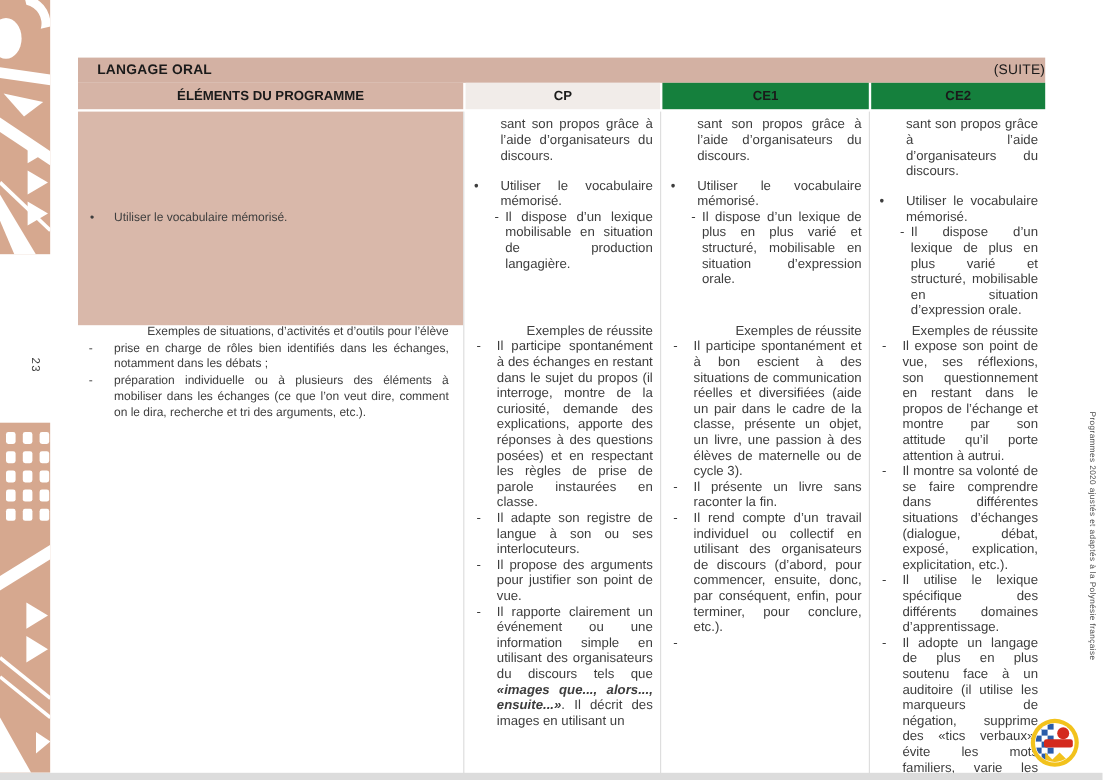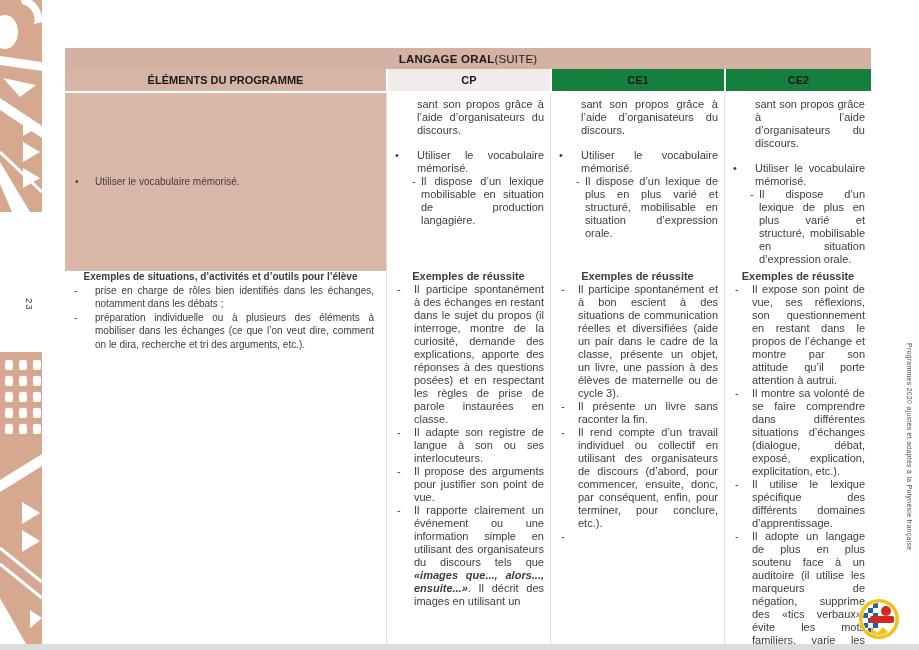--- a/index.html
+++ b/index.html
@@ -27,22 +27,22 @@
 
   
   .logo { position:absolute; left:857px; top:597px; width:44px; height:44px; }
 
   
   .bottom-bar { position:absolute; left:0; right:0; bottom:0; height:6px; background:#dcdcdc; }
 
   
   .tbl { position:absolute; left:65px; top:48px; width:806px; color:#3d3d3d; }
   .t-title {
-    height:21px; background:#d3b1a3; display:flex; align-items:center; justify-content:center;
-    font-size:11.5px; color:#1a1a1a; letter-spacing:.2px;
+    height:21px; background:#d3b1a3; display:flex; align-items:center; justify-content:space-between;
+    font-size:11.5px; color:#1a1a1a; letter-spacing:.2px;padding-left:16px;
   }
   .t-title .tb { font-weight:bold; }
   .grid4 { display:grid; grid-template-columns:321px 162px 172px 145px; column-gap:2px; }
   .t-heads { margin-top:0; }
   .t-heads > div {
     height:22px; display:flex; align-items:center; justify-content:center;
     font-weight:bold; font-size:11px; color:#1a1a1a;
   }
   .h-elements { background:#d6b4a6; }
   .h-cp      { background:#f1ece9; }
@@ -67,21 +67,21 @@
   
   .blk { position:relative; display:block; }
   .blk .marker { position:absolute; }
   .b-cont   { padding-left:24px; }
   .b-bullet { padding-left:24px; }
   .b-bullet > .marker { left:2px; }
   .b-sub    { padding-left:28px; }
   .b-sub > .marker { left:19px; }
   .b-dash   { padding-left:21px; }
   .b-dash > .marker { left:4px; }
-  .b-head   { font-weight:bold; text-align:center; white-space:nowrap; }
+  .b-head   { font-weight:normal; text-align:right; white-space:nowrap; }
   .b-space  { height:12px; }
   .cell-elements .b-bullet { padding-left:28px; }
   .cell-elements .b-bullet > .marker { left:8px; }
   .cell-elements .b-dash { padding-left:28px; }
   .cell-elements .b-dash > .marker { left:7px; }
   .run-bi { font-weight:bold; font-style:italic; }
 </style>
 </head>
 <body>
 

